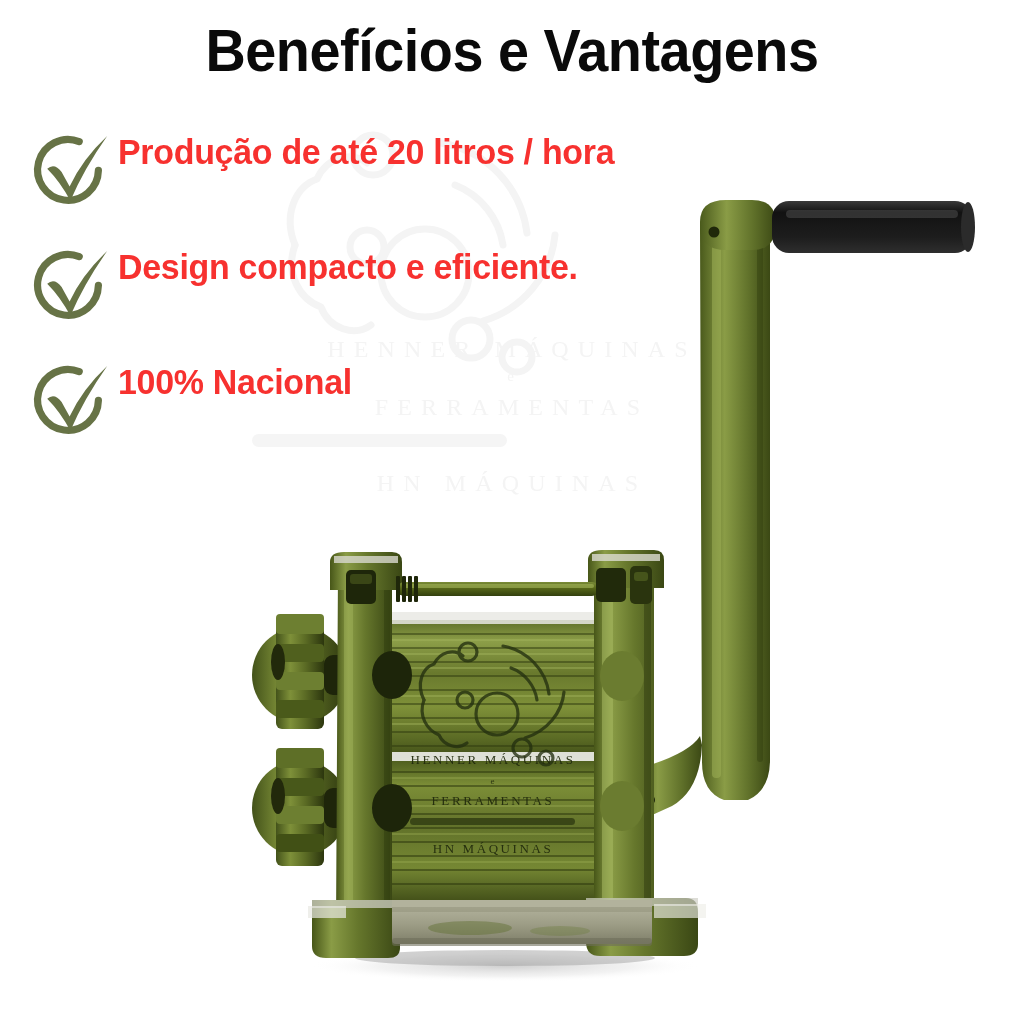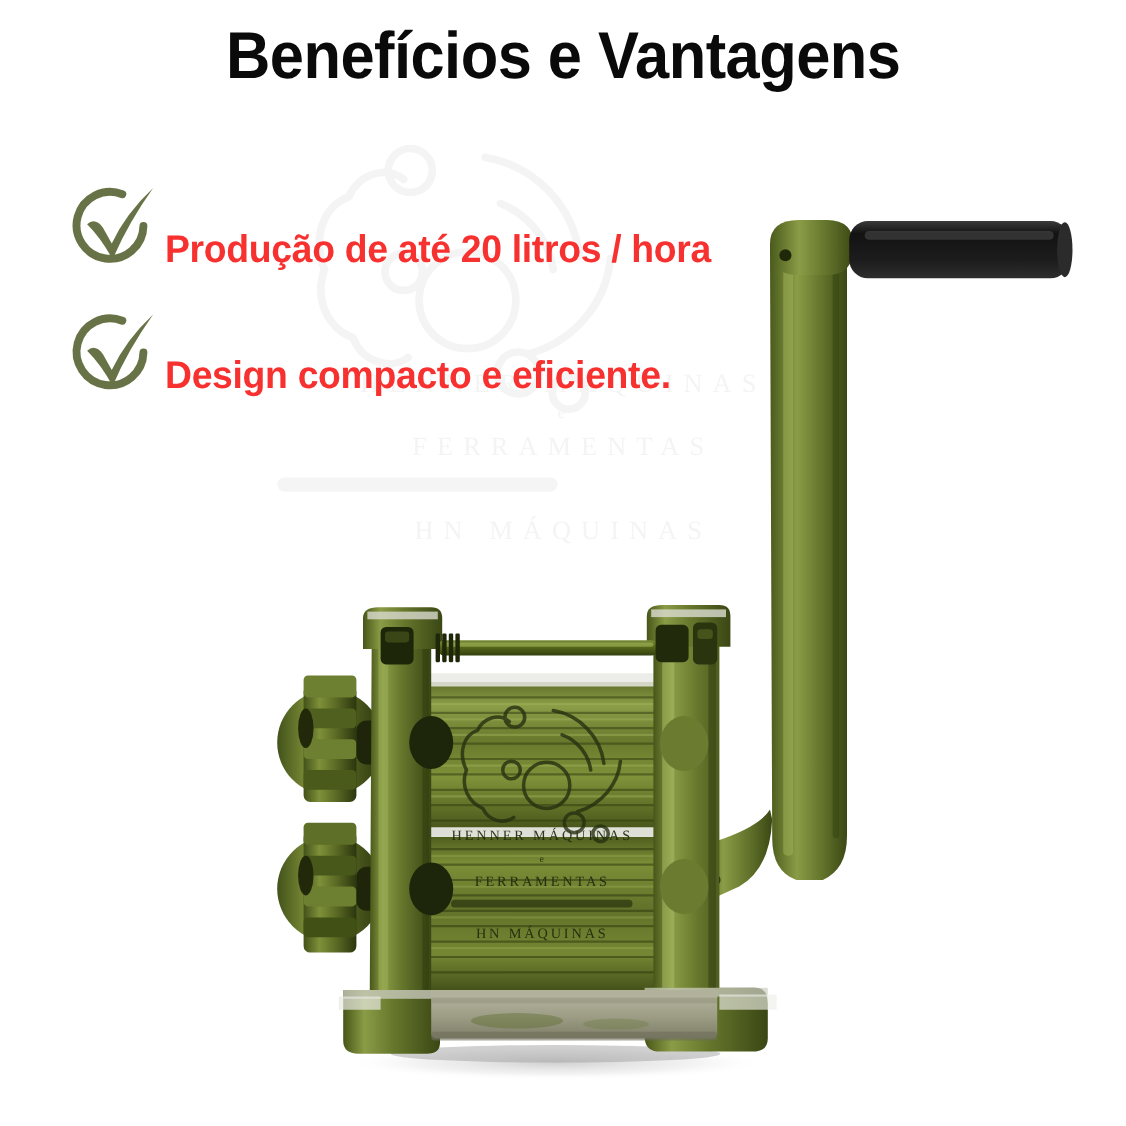--- a/index.html
+++ b/index.html
@@ -42,22 +42,21 @@
     z-index:6;
     font-family:"Liberation Sans","DejaVu Sans",sans-serif;
   }
 
   
   .benefits{position:absolute;left:0;top:132px;z-index:5;width:720px;}
   .benefit-row{
     position:relative;
     height:115px;
     display:flex;
-    align-items:flex-end;
-    padding-left:32px;
+    align-items:flex-start;
   }
   .check-wrap{
     position:relative;
     width:80px;height:80px;
     margin-left:28px;
     flex:0 0 80px;
   }
   .check-wrap svg{display:block;width:80px;height:80px;overflow:visible;}
   .benefit-label{
     font-size:35px;
@@ -362,16 +361,25 @@
     <div class="benefit-row">
       <span class="check-wrap">
         <svg viewBox="0 0 100 100">
           <path d="M64 12 A38 38 0 1 0 88 48" fill="none" stroke="#677346" stroke-width="9" stroke-linecap="round"></path>
           <path d="M24 46 Q33 38 42 50 L52 68 Q68 34 99 5 Q70 46 53 86 Q40 62 24 46 Z" fill="#677346"></path>
         </svg>
       </span>
       <span class="benefit-label">Design compacto e eficiente.</span>
     </div>
 
+    <div class="benefit-row">
+      <span class="check-wrap">
+        <svg viewBox="0 0 100 100">
+          <path d="M64 12 A38 38 0 1 0 88 48" fill="none" stroke="#677346" stroke-width="9" stroke-linecap="round"></path>
+          <path d="M24 46 Q33 38 42 50 L52 68 Q68 34 99 5 Q70 46 53 86 Q40 62 24 46 Z" fill="#677346"></path>
+        </svg>
+      </span>
+      <span class="benefit-label">100% Nacional</span>
+    </div>
 
   </div>
 
 </div>
 
 </body></html>

